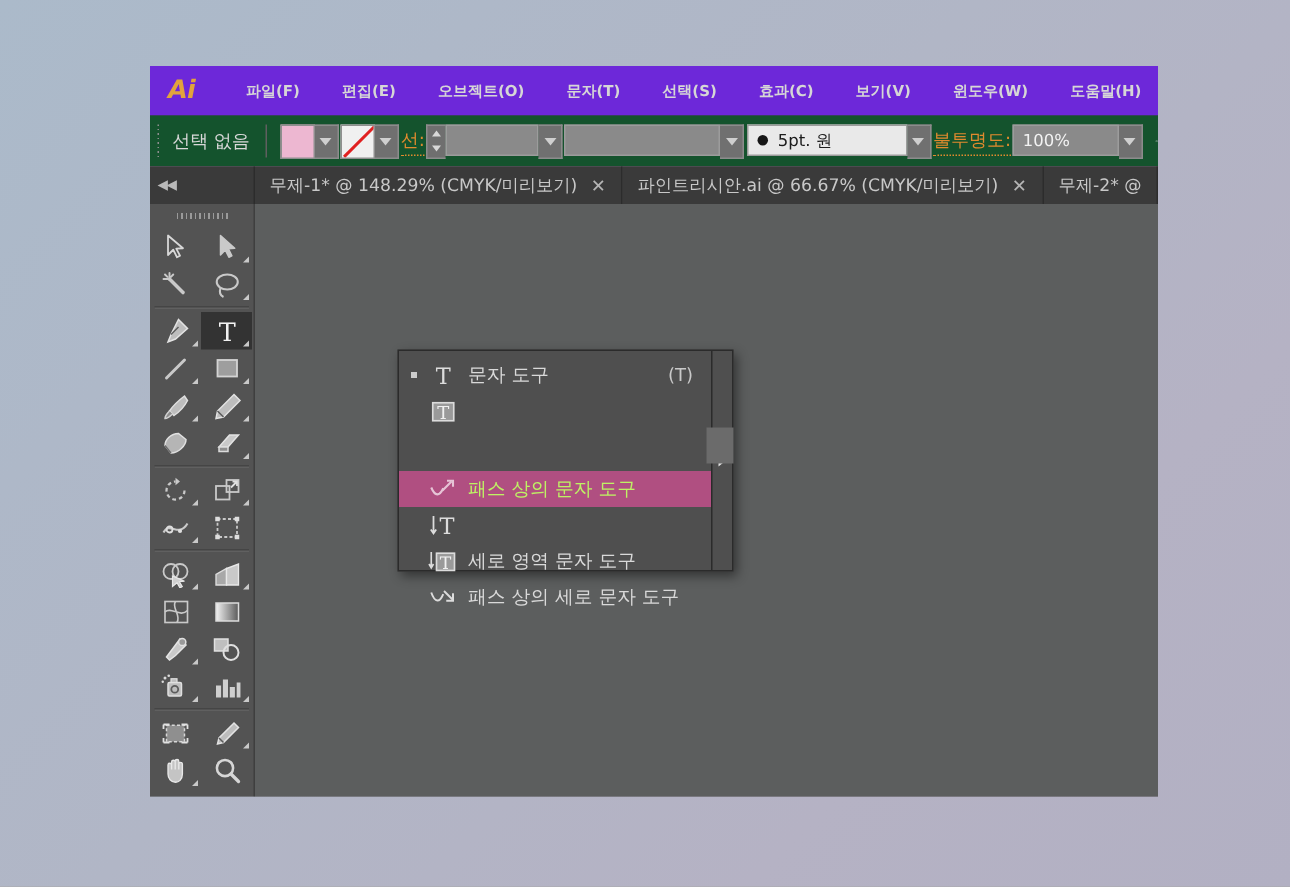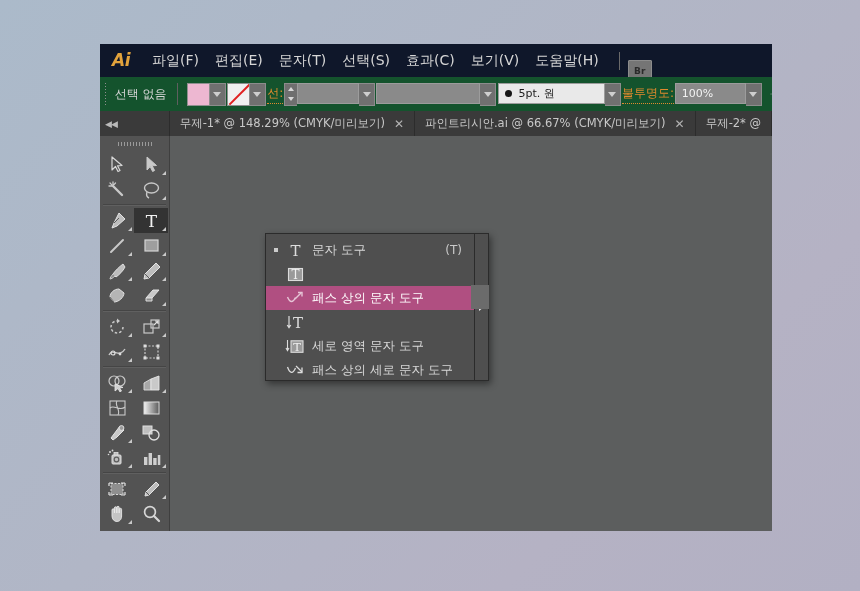--- a/index.html
+++ b/index.html
@@ -20,39 +20,40 @@
     left: 100px; top: 44px;
     width: 672px; height: 487px;
     background: #535353;
     overflow: hidden;
   }
 
   
   .menubar {
     position: absolute; left: 0; top: 0;
     width: 100%; height: 33px;
-    background: #0f172a;
+    background: #6d28d9;
     border-bottom: 1px solid #3c3c3c;
-    display: flex; align-items: center;
+    display: flex; align-items: center; gap: 12px;
   }
   .ai-logo {
     color: #e2a33c;
     font-size: 17px;
     font-weight: bold;
     font-style: italic;
     padding: 0 14px 0 12px;
     letter-spacing: -0.5px;
     line-height: 1;
   }
   .menu-item {
     color: #d6d6d6;
-    font-size: 14px;
+    font-size: 10px;
     padding: 5px 8px;
     white-space: nowrap;
     cursor: default;
+    font-weight: bold;
   }
   .menu-sep {
     width: 1px; height: 18px;
     background: #6a6a6a;
     margin: 0 8px 0 12px;
   }
   .br-badge {
     width: 22px; height: 19px;
     background: #757575;
     border: 1px solid #8c8c8c;
@@ -222,21 +223,21 @@
   .flyout-list { flex: 1; padding: 4px 0; }
   .flyout-item {
     height: 24px;
     display: flex; align-items: center;
     padding-left: 4px;
     color: #d9d9d9; font-size: 12.5px;
     white-space: nowrap;
     position: relative;
     cursor: default;
   }
-  .flyout-item.selected { background: #b04f81; color: #ffffff; }
+  .flyout-item.selected { background: #b04f81; color: #bef264; margin-top: 28px; }
   .fi-bullet {
     width: 12px; display: flex; align-items: center; justify-content: center;
   }
   .fi-bullet i { width: 4px; height: 4px; background: #cccccc; display: block; }
   .fi-icon {
     width: 26px; height: 20px;
     display: flex; align-items: center; justify-content: center;
     margin-right: 4px;
   }
   .fi-label { flex: 1; }
@@ -265,24 +266,26 @@
 <body>
 
 <div id="root">
 
   <div class="ai-window">
 
     <div class="menubar">
       <div class="ai-logo">Ai</div>
       <div class="menu-item">파일(F)</div>
       <div class="menu-item">편집(E)</div>
+      <div class="menu-item">오브젝트(O)</div>
       <div class="menu-item">문자(T)</div>
       <div class="menu-item">선택(S)</div>
       <div class="menu-item">효과(C)</div>
       <div class="menu-item">보기(V)</div>
+      <div class="menu-item">윈도우(W)</div>
       <div class="menu-item">도움말(H)</div>
       <div class="menu-sep"></div>
       <div class="br-badge">Br</div>
 
     </div>
 
     <div class="controlbar">
       <div class="grip-v"></div>
       <div class="cb-label">선택 없음</div>
       <div class="cb-sep"></div>

